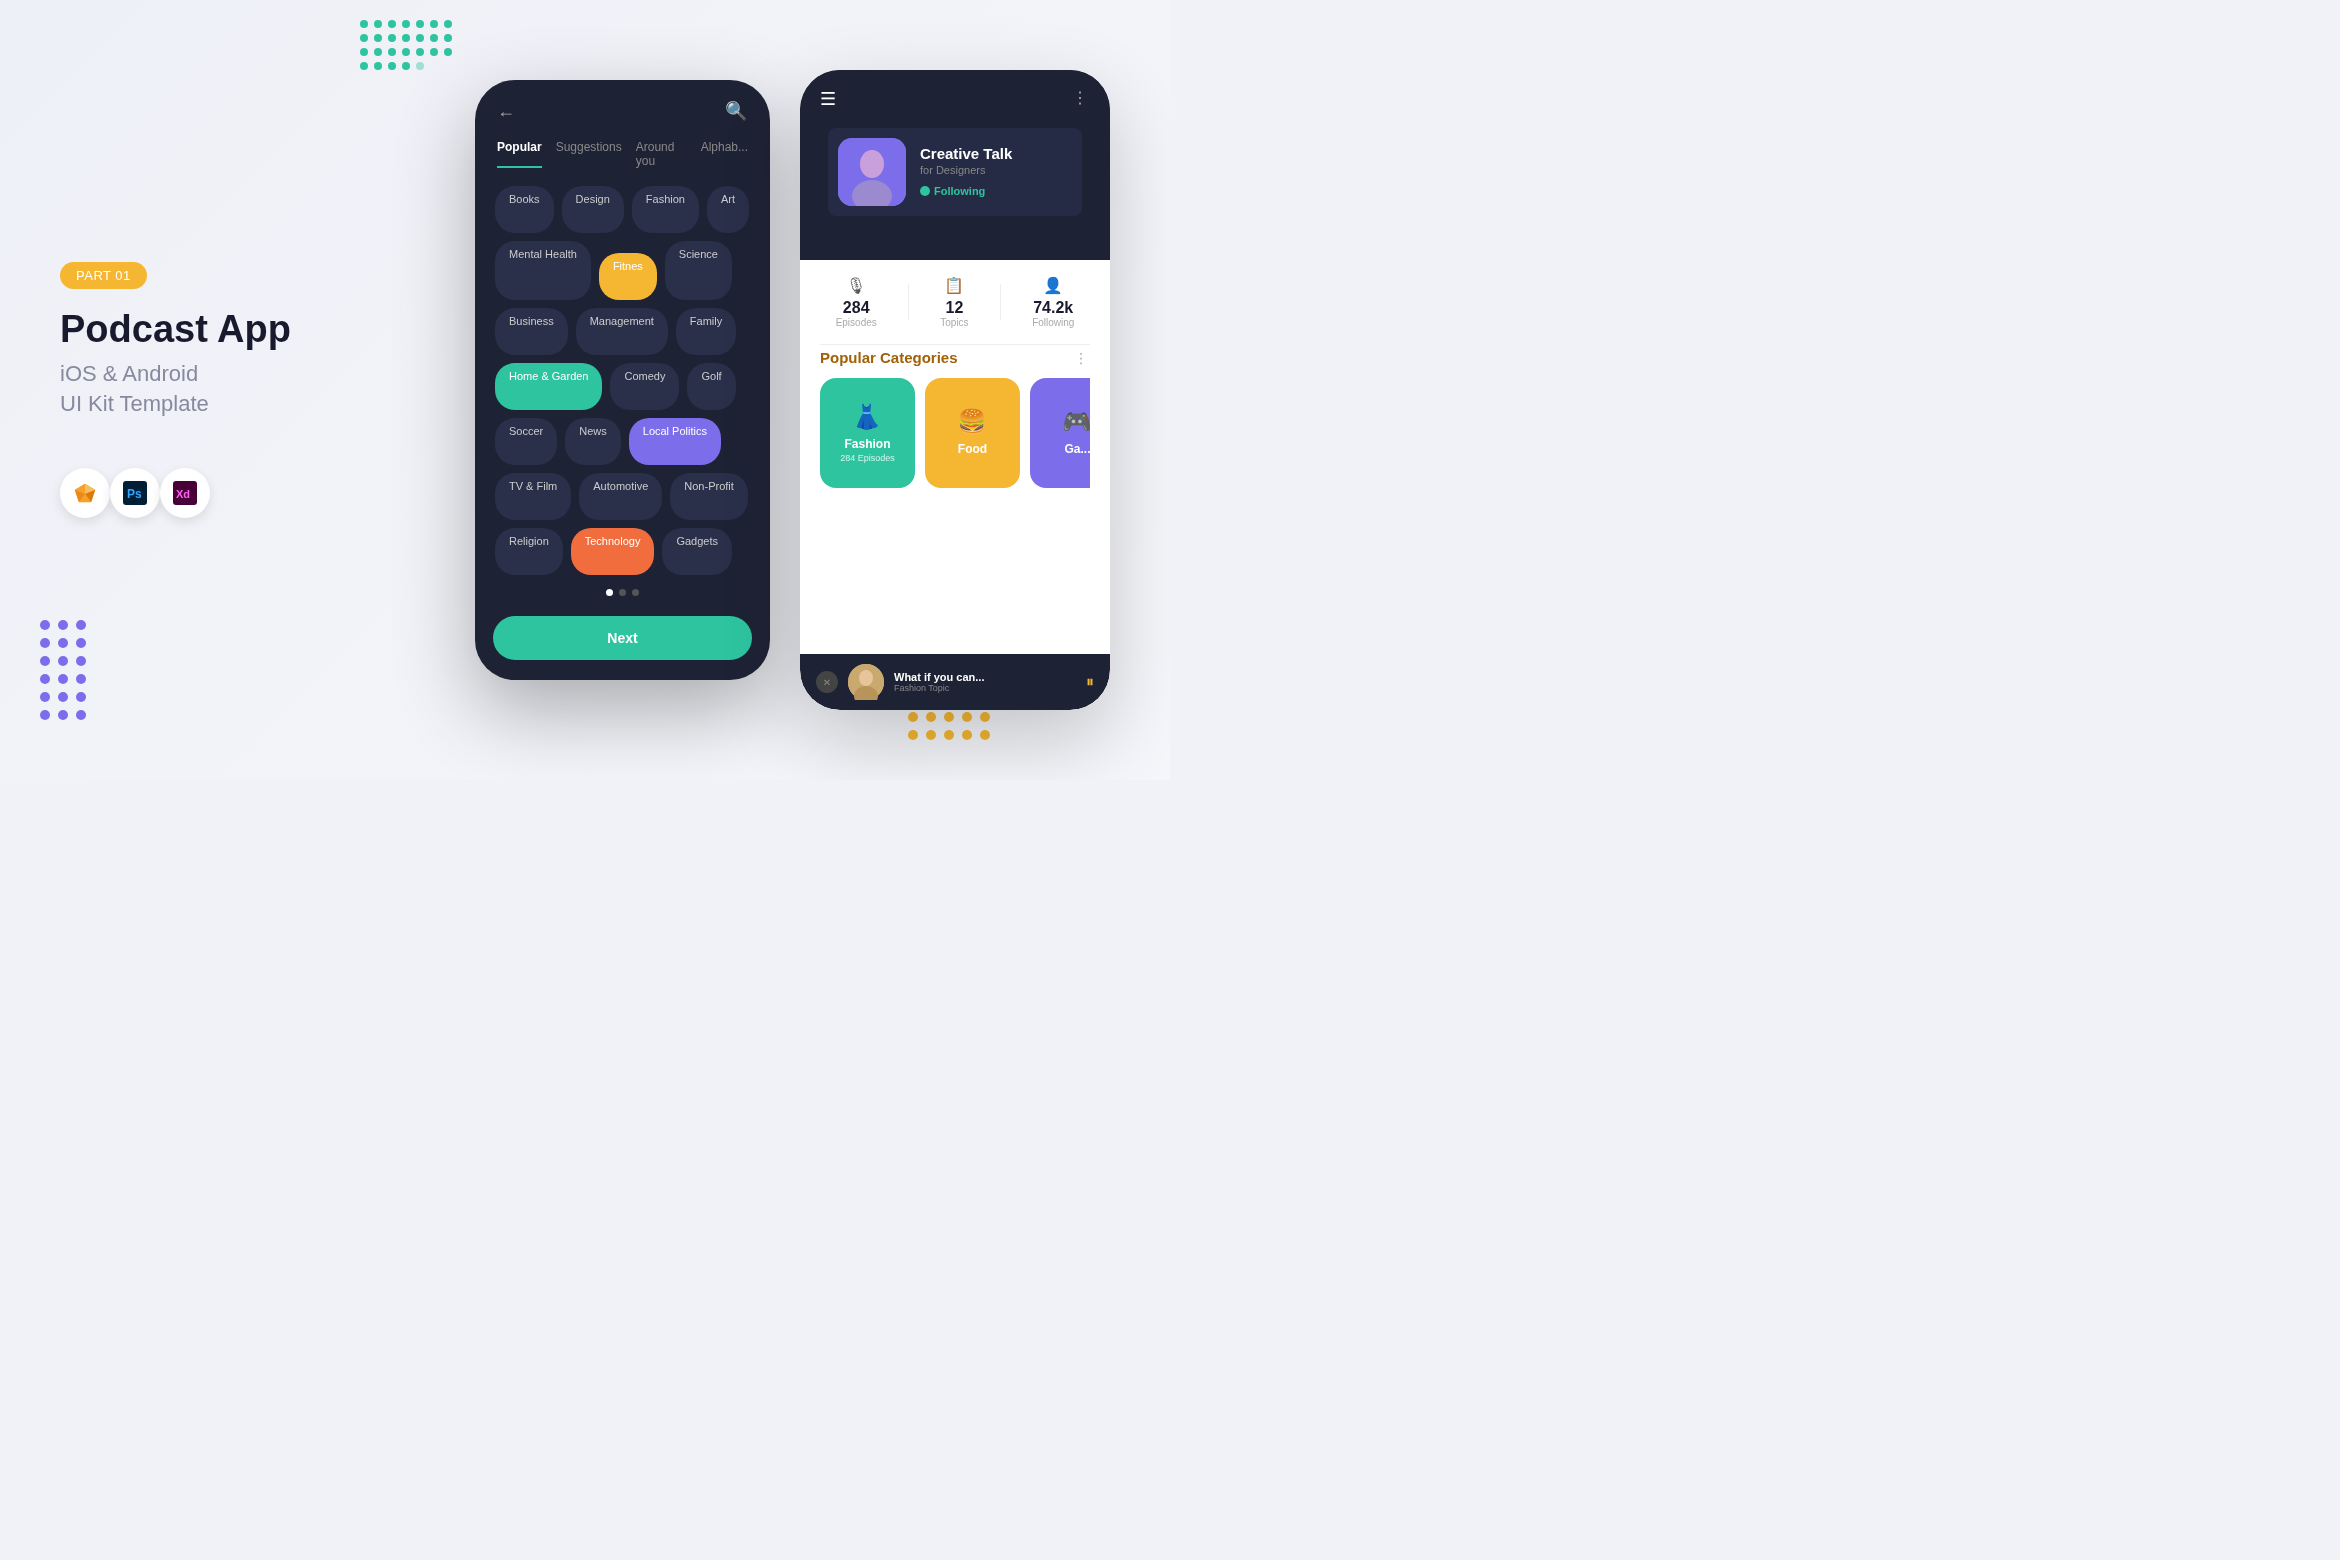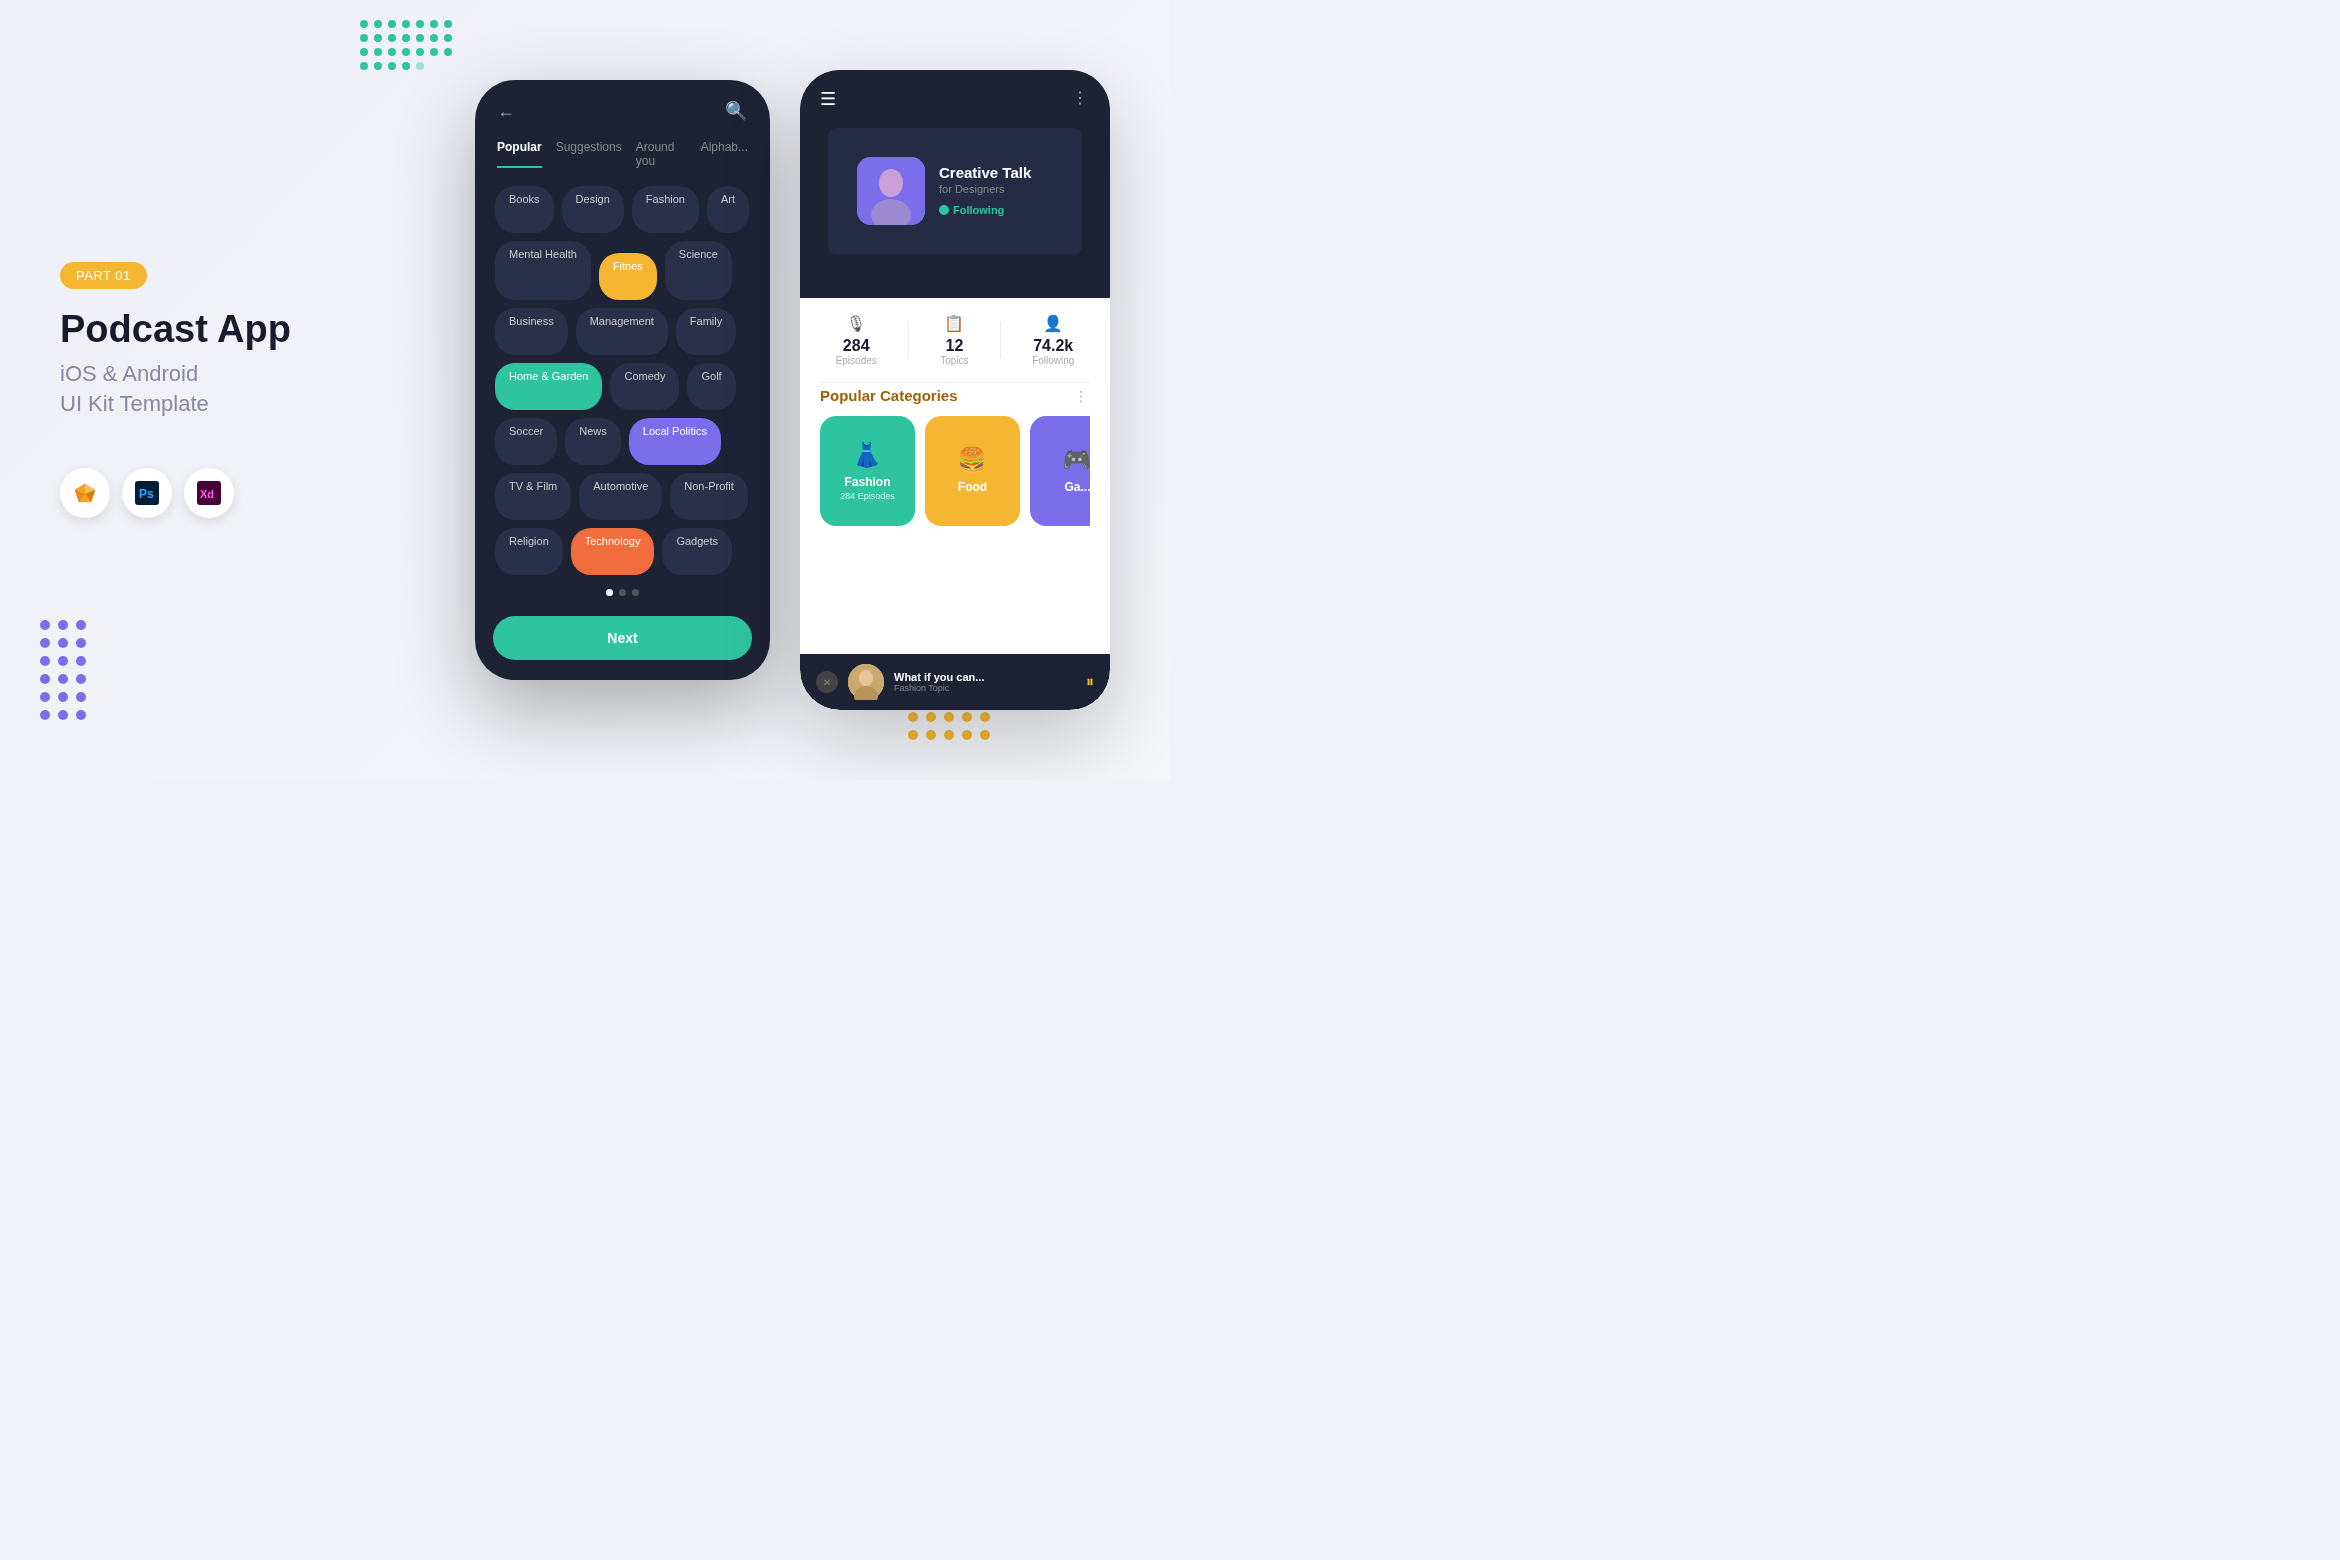--- a/index.html
+++ b/index.html
@@ -100,21 +100,20 @@
     .sub-title {
       font-size: 22px;
       font-weight: 400;
       color: #8888a0;
       line-height: 1.4;
       margin-bottom: 48px;
     }
 
     .tool-icons {
       display: flex;
-      gap: 12px;
       margin-top: 10px;
     }
 
     .tool-icon-circle {
       width: 50px;
       height: 50px;
       border-radius: 50%;
       background: #fff;
       display: flex;
       align-items: center;
@@ -291,21 +290,21 @@
     .ellipsis {
       color: #aaa;
       font-size: 16px;
       letter-spacing: 2px;
     }
 
     .profile-card {
       background: #252b45;
       margin: 0 14px;
       border-radius: 8px;
-      padding: 29px;
+      padding: 10px;
       display: flex;
       align-items: center;
       gap: 14px;
       margin-top: -4px;
       position: relative;
     }
 
     .avatar-wrapper {
       width: 68px;
       height: 68px;

